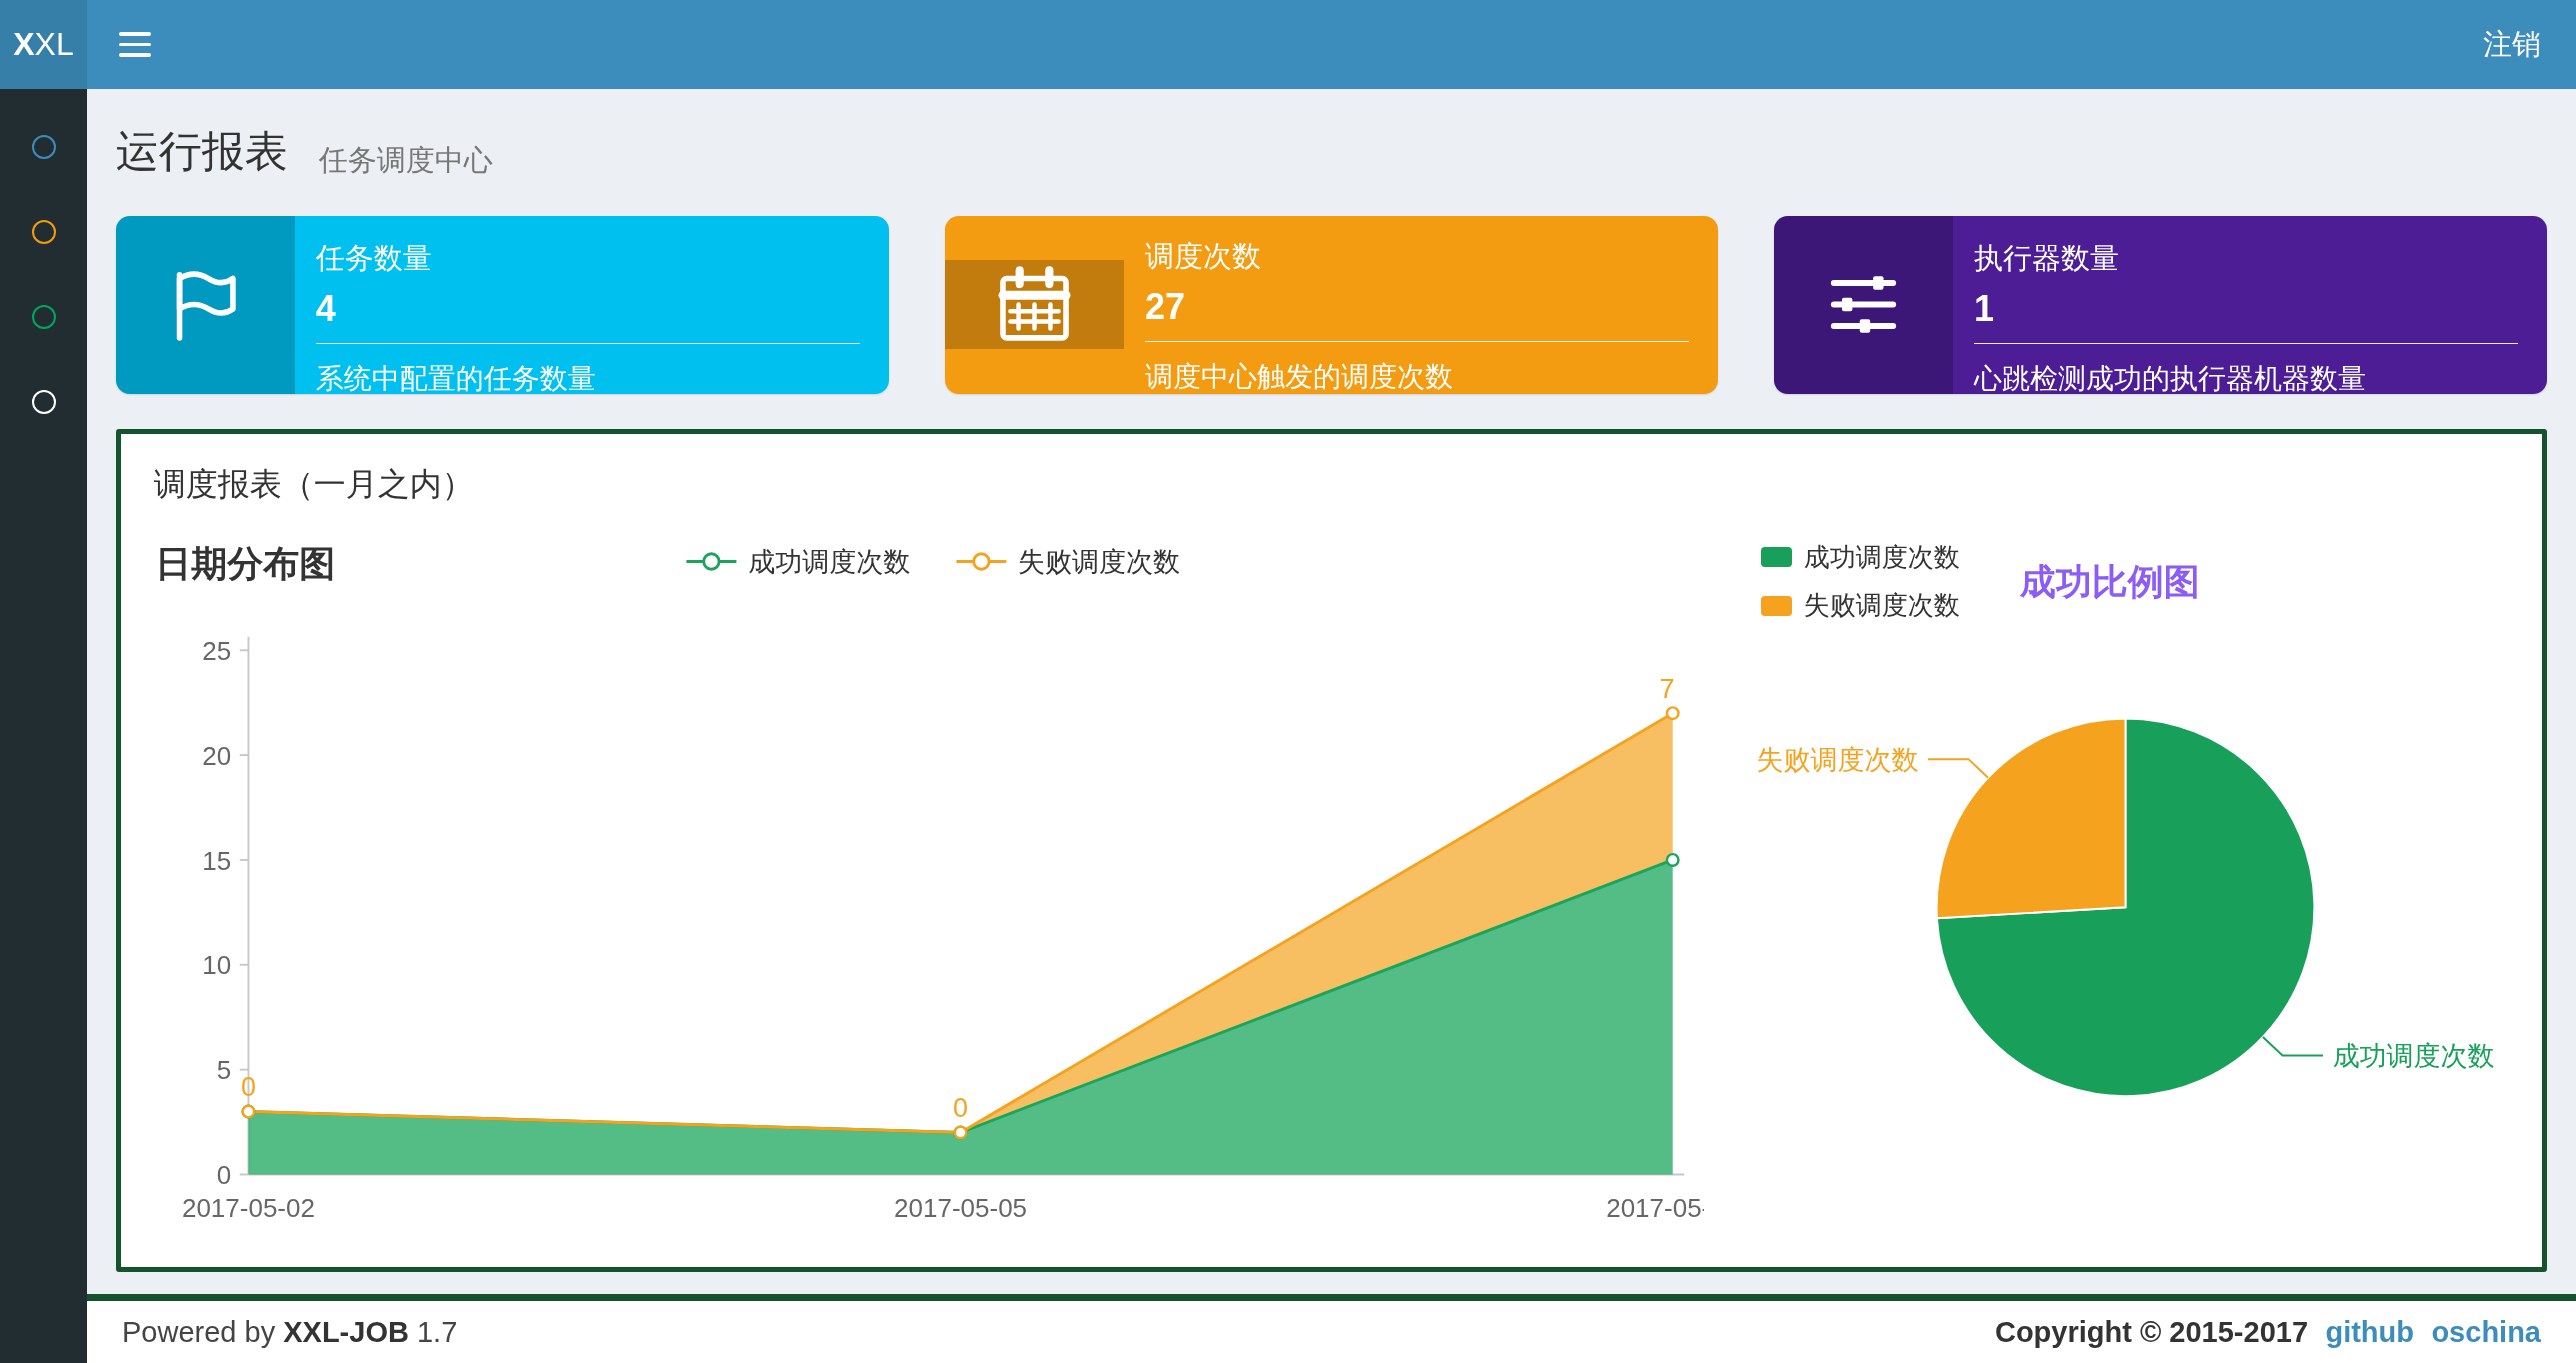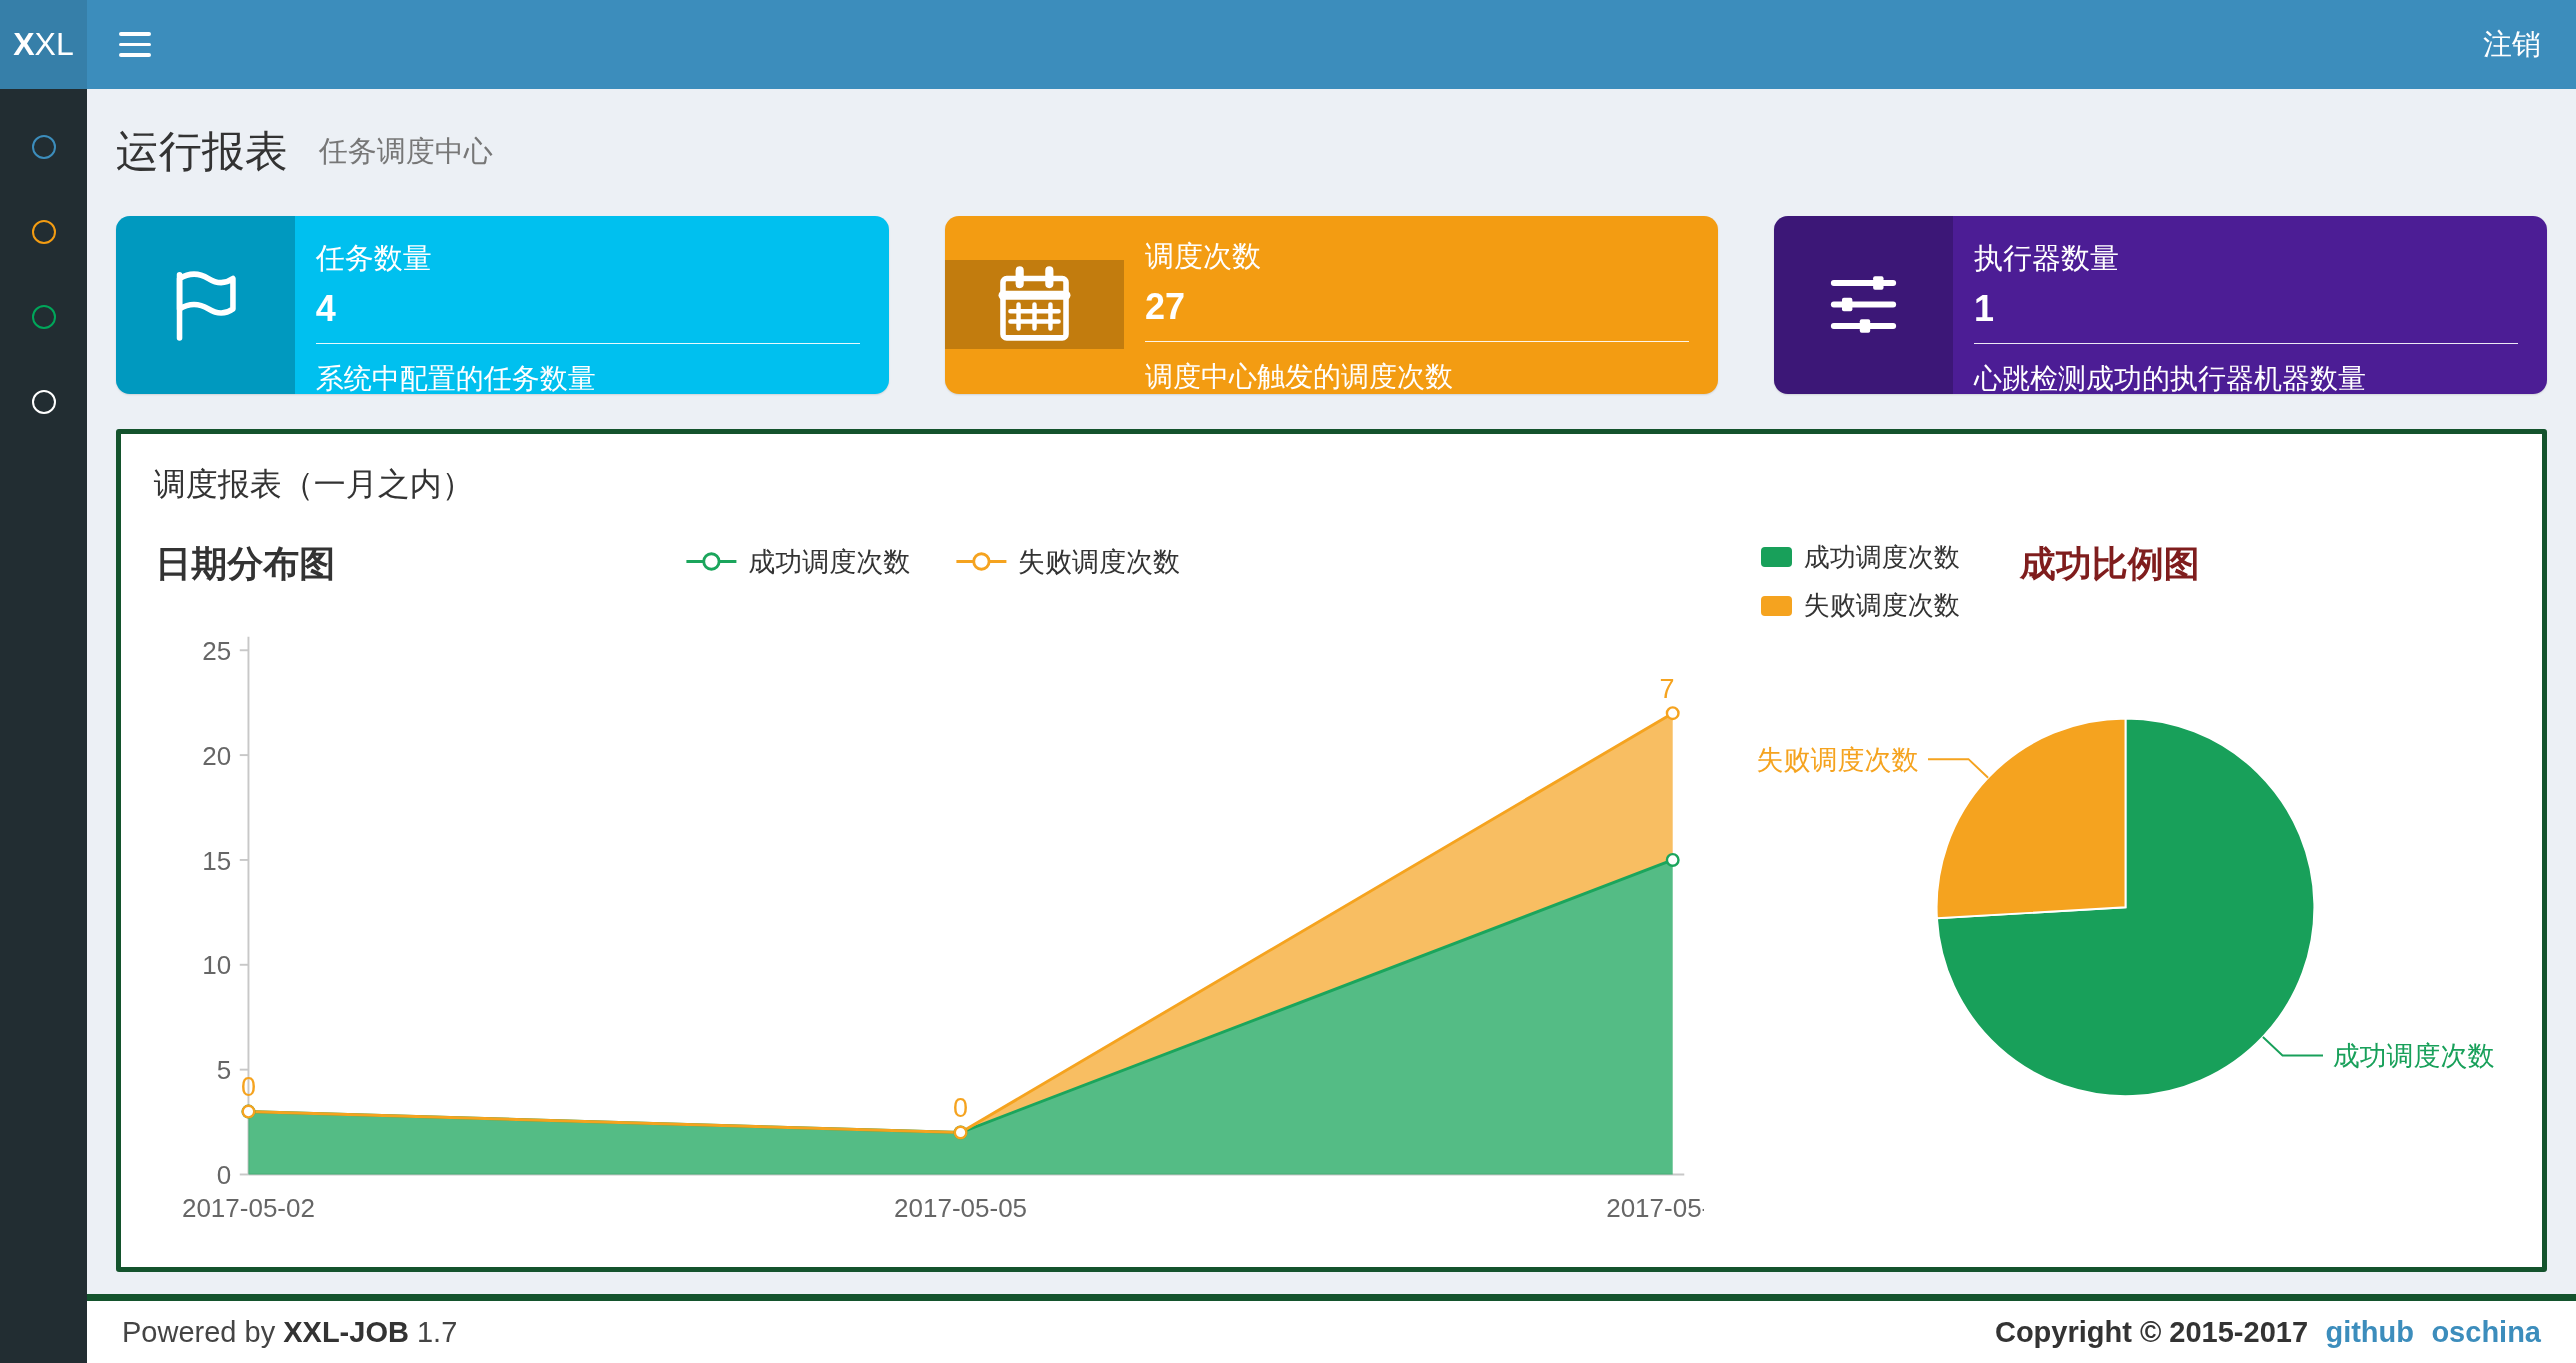--- a/index.html
+++ b/index.html
@@ -15,21 +15,21 @@
   .hamburger i{display:block;width:32px;height:3.9px;background:#fff;border-radius:1.9px}
   .navbar-right{margin-left:auto;display:flex;align-items:center;padding:0 35px;font-size:29px;cursor:pointer}
 
   
   .sidebar{position:absolute;top:89px;left:0;bottom:0;width:87px;background:#222d32;display:flex;flex-direction:column;align-items:center;padding-top:46px;z-index:2}
   .menu-dot{width:24px;height:24px;border-radius:50%;border:2.9px solid #fff;margin-bottom:61px;cursor:pointer;flex:none}
 
   
   .content-wrapper{margin-left:87px;height:1205px;padding:15.4px 24px 0;background:#ecf0f5}
   .content-header{padding:19px 4.8px 25px}
-  .content-header h1{font-size:43px;font-weight:500;color:#333;display:flex;align-items:center}
+  .content-header h1{font-size:43px;font-weight:500;color:#333;display:flex;align-items:flex-end}
   .content-header small{font-size:29px;color:#777;font-weight:400;margin-left:31px}
 
   
   .info-row{display:flex;gap:56px;margin:9.6px 4.8px 0}
   .info-box{flex:1;height:178px;border-radius:14px;color:#fff;display:flex;overflow:hidden;box-shadow:0 1px 1.9px rgba(0,0,0,.12)}
   .info-box-icon{width:179px;background:rgba(0,0,0,.2);display:flex;align-items:center;justify-content:center;flex:none}
   .info-box-content{flex:1;padding:23px 29px 0 21px;display:flex;flex-direction:column;min-width:0}
   .ib-title{font-size:29px}
   .ib-value{font-size:36px;font-weight:700;margin:8.7px 0 13.5px}
   .ib-divider{border-top:1.9px solid rgba(255,255,255,.9);margin-bottom:15.4px}
@@ -42,21 +42,21 @@
   .line-chart-wrap{width:1581px;flex:none}
   .chart-head{position:relative;height:64px}
   .chart-title{font-size:36px;font-weight:700;color:#333;padding-left:13.5px}
   .line-legend{position:absolute;top:3.9px;left:50%;transform:translateX(-50%);display:flex;gap:44px;white-space:nowrap}
   .legend-item{display:flex;align-items:center;gap:9.6px;font-size:27px;color:#333;cursor:pointer}
   .pie-chart-wrap{flex:1;position:relative;padding-left:17.4px;min-width:0}
   .pie-head{display:flex;align-items:flex-start;padding-left:21px}
   .pie-legend{display:flex;flex-direction:column;gap:13.5px}
   .pie-legend-item{display:flex;align-items:center;gap:11.6px;font-size:26px;color:#333;cursor:pointer}
   .pie-legend-item .swatch{width:31px;height:20px;border-radius:3.9px;display:inline-block}
-  .pie-title{font-size:36px;font-weight:700;color:#7f1d1d;margin-left:60px;margin-top:0;white-space:nowrap}
+  .pie-title{font-size:36px;font-weight:700;color:#8b5cf6;margin-left:60px;margin-top:18px;white-space:nowrap}
   .axis-label{font-size:27px;fill:#666}
   .point-label{font-size:28px}
   .pie-label{font-size:28px}
 
   
   .footer{margin-left:87px;height:69px;background:#fff;border-top:7px solid #14532d;display:flex;align-items:center;justify-content:space-between;padding:0 35px;font-size:29px;color:#444}
   .footer b{color:#333}
   .footer-right{display:flex;gap:17.4px;align-items:center}
   .footer a{color:#3c8dbc;font-weight:700;text-decoration:none;cursor:pointer}
 </style>

